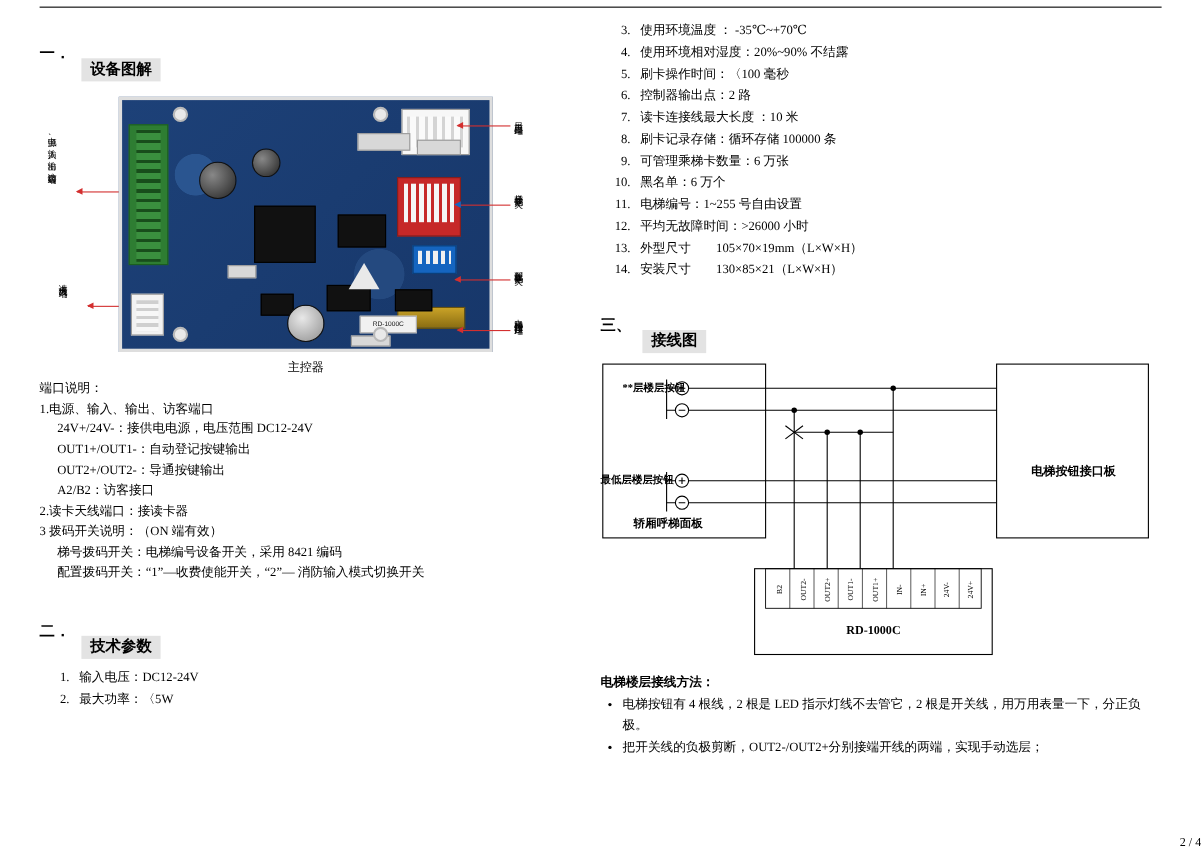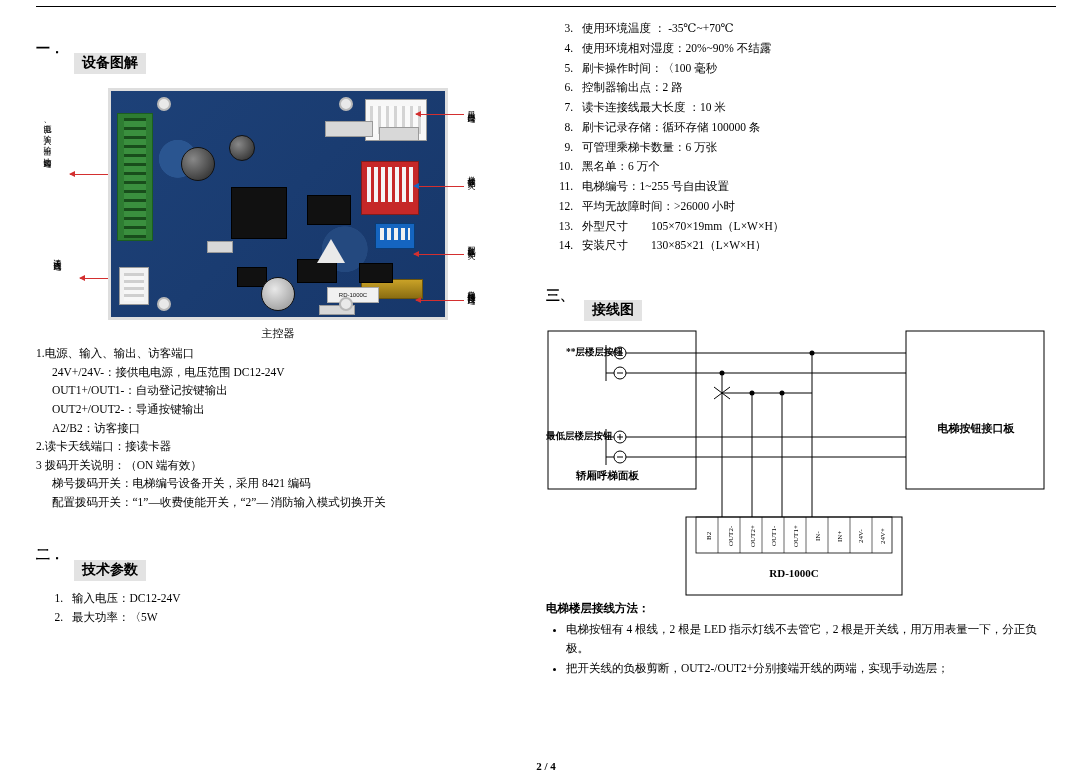--- a/index.html
+++ b/index.html
@@ -230,28 +230,27 @@
   ul.bul li { margin-bottom: 2px; }
 
   
   .wiring {
     margin-top: 6px;
     width: 500px;
     height: 272px;
     position: relative;
   }
   .wiring svg { display: block; }
-  .wire-note-title { font-size: 11.5px; font-weight: bold; margin-top: 0; }
+  .wire-note-title { font-size: 11.5px; font-weight: bold; margin-top: 12px; }
 
   .pagenum {
     position: absolute;
     bottom: 8px; left: 0; right: 0;
-    text-align: center;
+    text-align: right;
     font-size: 11px;
-    font-weight: bold;
   }
 </style>
 </head>
 <body>
 
 <div class="page">
 
   <div class="title-rule"></div>
 
   <div class="columns">
@@ -305,20 +304,21 @@
         <div class="callout" style="left:430px; top:202px;">电梯按钮接口端口</div>
         <div class="arrow-line ar-red to-left" style="left:380px; top:32px; width:48px;"></div>
         <div class="arrow-line ar-blue to-left" style="left:378px; top:104px; width:50px;"></div>
         <div class="arrow-line ar-red to-left" style="left:378px; top:172px; width:50px;"></div>
         <div class="arrow-line ar-red to-left" style="left:380px; top:218px; width:48px;"></div>
 
         <div class="figcap">主控器</div>
       </div>
 
       <div class="txt">
+        <div>端口说明：</div>
         <div>1.电源、输入、输出、访客端口</div>
         <div class="ind1">24V+/24V-：接供电电源，电压范围 DC12-24V</div>
         <div class="ind1">OUT1+/OUT1-：自动登记按键输出</div>
         <div class="ind1">OUT2+/OUT2-：导通按键输出</div>
         <div class="ind1">A2/B2：访客接口</div>
         <div>2.读卡天线端口：接读卡器</div>
         <div>3 拨码开关说明：（ON 端有效）</div>
         <div class="ind1">梯号拨码开关：电梯编号设备开关，采用 8421 编码</div>
         <div class="ind1">配置拨码开关：“1”—收费使能开关，“2”— 消防输入模式切换开关</div>
       </div>

